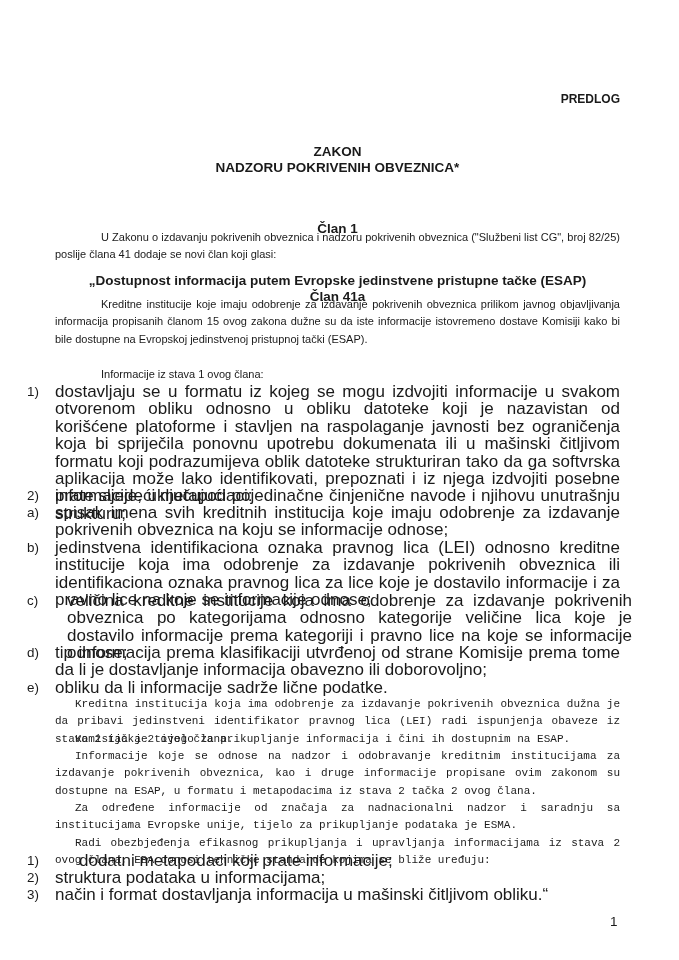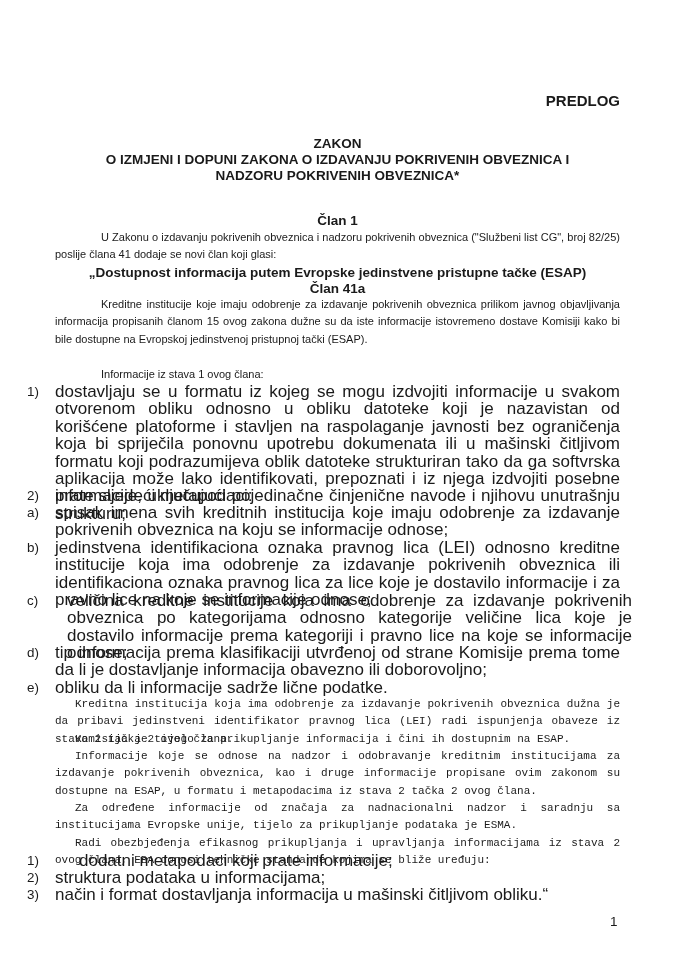--- a/index.html
+++ b/index.html
@@ -1,37 +1,36 @@
 <!DOCTYPE html>
 <html><head>
 <meta charset="utf-8">
 <style>
   html, body { margin: 0; padding: 0; background: #ffffff; }
   body { width: 679px; height: 960px; position: relative; overflow: hidden;
          font-family: "Liberation Sans", sans-serif; color: #1a1a1a; }
   .abs { position: absolute; }
-  .predlog { left: 540px; top: 92px; font-size: 15px; font-weight: bold; width: 80px; text-align: right; }
-  .title { left: 55px; width: 565px; text-align: center; font-size: 13.5px; font-weight: bold; line-height: 16px; }
+  .predlog { left: 540px; top: 92px; font-size: 12px; font-weight: bold; width: 80px; text-align: right; }
+  .title { left: 55px; width: 565px; text-align: center; font-size: 13.5px; font-weight: bold; line-height: 16px; margin-top: 8px; }
   .text { left: 55px; width: 565px; font-size: 11px; line-height: 17.4px; }
   .justify { text-align: justify; text-align-last: left; }
   .indent { text-indent: 46px; }
   .indent2 { text-indent: 20px; font-family: Liberation Mono, monospace; }
   .lab { position: absolute; left: 27px; font-size: 13.4px; line-height: 17.4px; }
   .item { position: absolute; left: 55px; width: 565px; font-size: 17px; line-height: 17.4px; text-align: justify; }
   .pagenum { left: 610px; top: 890px; font-size: 13.5px; }
   p { margin: 0; }
 </style>
 </head>
 <body>
 
 <div class="abs predlog">PREDLOG</div>
 
 <div class="abs title" style="top:136px;">
   <div>ZAKON</div>
-  <div>O IZMJENI I DOPUNI ZAKONA O IZDAVANJU POKRIVENIH OBVEZNICA I</div>
   <div>NADZORU POKRIVENIH OBVEZNICA*</div>
 </div>
 
 <div class="abs title" style="top:213px;">Član 1</div>
 <p class="abs text justify indent" style="top:229px;">U Zakonu o izdavanju pokrivenih obveznica i nadzoru pokrivenih obveznica ("Službeni list CG", broj 82/25) poslije člana 41 dodaje se novi član koji glasi:</p>
 
 <div class="abs title" style="top:265px;">„Dostupnost informacija putem Evropske jedinstvene pristupne tačke (ESAP)</div>
 <div class="abs title" style="top:281px;">Član 41a</div>
 
 <p class="abs text justify indent" style="top:296px;">Kreditne institucije koje imaju odobrenje za izdavanje pokrivenih obveznica prilikom javnog objavljivanja informacija propisanih članom 15 ovog zakona dužne su da iste informacije istovremeno dostave Komisiji kako bi bile dostupne na Evropskoj jedinstvenoj pristupnoj tački (ESAP).</p>

